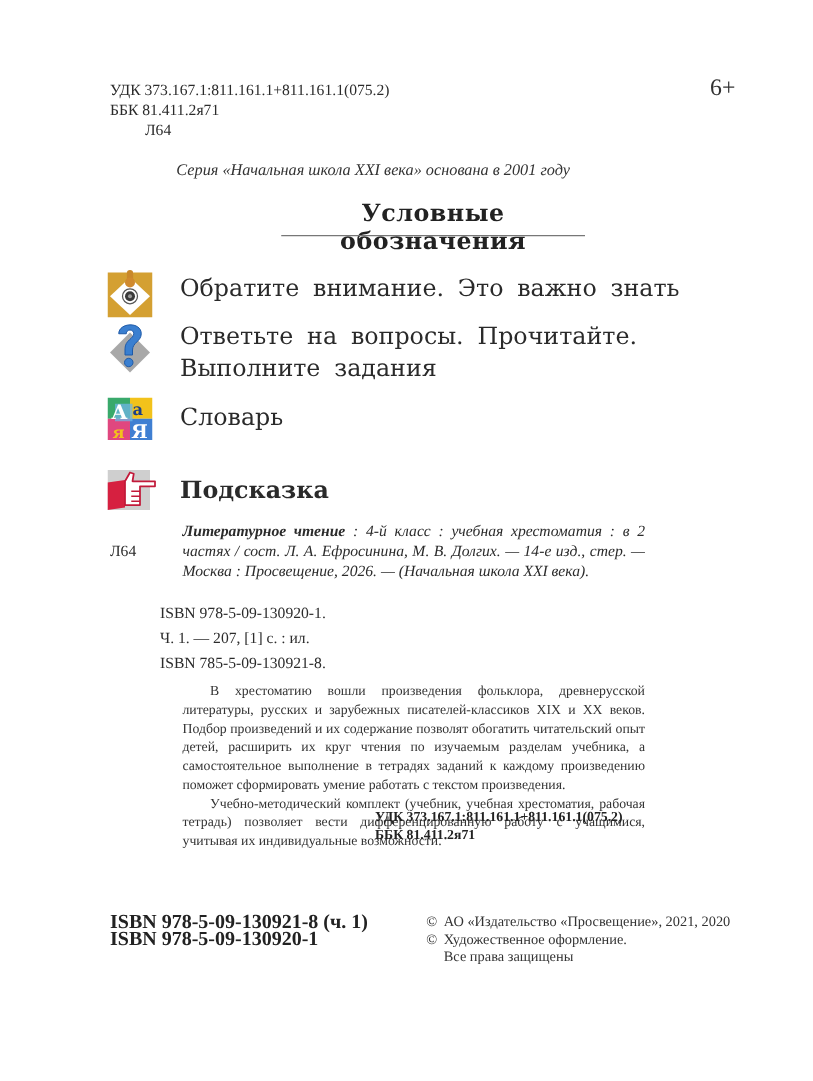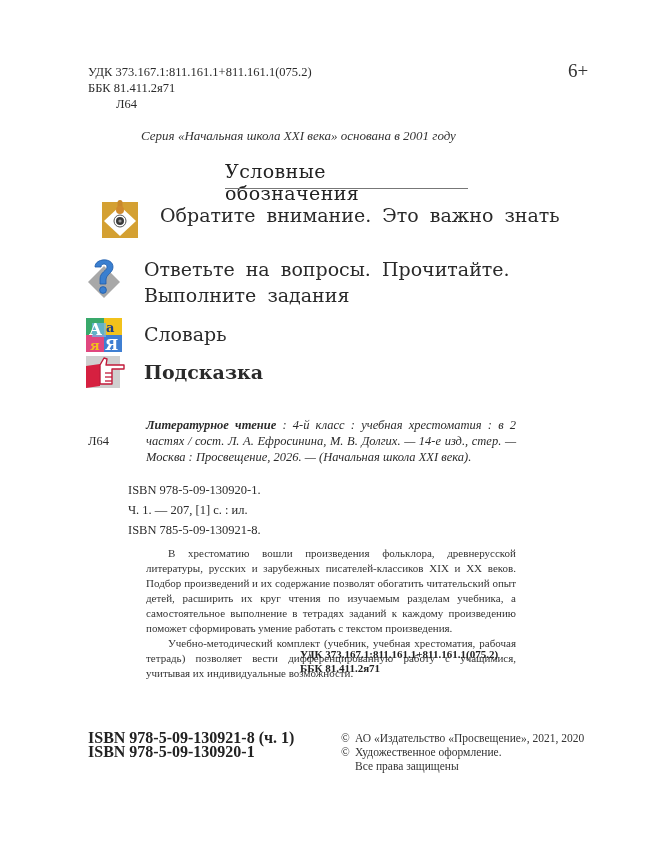--- a/index.html
+++ b/index.html
@@ -10,21 +10,21 @@
     }
     .abs { position: absolute; }
 
     
     .codes { left: 88px; top: 64px; font-size: 12.5px; line-height: 16px; color: #2b2b2b; font-family: "Liberation Serif", serif; }
     .codes .l64 { padding-left: 28px; }
     .age { left: 568px; top: 60px; font-size: 19px; font-family: "Liberation Serif", serif; color: #333; }
 
     .series { left: 0; width: 577px; top: 128px; text-align: center; font-style: italic; font-size: 13px; color: #333; font-family: "Liberation Serif", serif; padding-left: 20px; box-sizing: border-box; }
 
-    .legend-title { left: 225px; top: 160px; width: 243px; text-align: left; font-weight: normal; font-size: 19px; letter-spacing: 0.4px; word-spacing: 6px; color: #222; font-family: "DejaVu Serif", serif; }
+    .legend-title { left: 225px; top: 160px; width: 243px; text-align: center; font-weight: bold; font-size: 19px; letter-spacing: 0.4px; word-spacing: 6px; color: #222; font-family: "DejaVu Serif", serif; }
     .legend-rule { left: 225px; top: 188px; width: 243px; height: 1px; background: #777; }
 
     .legend-item { left: 86px; display: flex; align-items: flex-start; }
     .legend-item .icon { width: 36px; height: 36px; flex: 0 0 36px; }
     .legend-item .text { position: absolute; left: 58px; font-size: 19px; line-height: 26px; color: #2a2a2a; word-spacing: 5px; font-family: "DejaVu Serif", serif; white-space: nowrap; }
 
     
     .cat { left: 146px; width: 370px; font-size: 12.5px; line-height: 16px; color: #2b2b2b; font-family: "Liberation Serif", serif; font-style: italic; }
     .cat-main { top: 417px; text-align: justify; }
     .cat-main b { font-weight: bold; }
@@ -50,21 +50,21 @@
   <div>ББК 81.411.2я71</div>
   <div class="l64">Л64</div>
 </div>
 <div class="abs age">6+</div>
 
 <div class="abs series">Серия «Начальная школа XXI века» основана в 2001 году</div>
 
 <div class="abs legend-title">Условные обозначения</div>
 <div class="abs legend-rule"></div>
 
-<div class="abs legend-item" style="top:200px;margin-left:16px;">
+<div class="abs legend-item" style="top:216px;">
   <span class="icon">
     <svg width="36" height="38" viewBox="0 0 36 38">
       <rect x="0" y="2" width="36" height="36" fill="#d4a032"></rect>
       <polygon points="18,6 34,21 18,36 2,21" fill="#ffffff"></polygon>
       <rect x="15.5" y="0" width="5" height="11" rx="2.5" fill="#c9882a"></rect>
       <circle cx="18" cy="10" r="4" fill="#d08a2e"></circle>
       <circle cx="18" cy="21" r="6" fill="none" stroke="#555" stroke-width="1"></circle>
       <circle cx="18" cy="21" r="4" fill="#3a3a3a"></circle>
       <circle cx="18" cy="21" r="1.6" fill="#9a9a9a"></circle>
     </svg>
@@ -94,21 +94,21 @@
       <rect x="6" y="5" width="14" height="14" fill="#6fb6e6" opacity="0.75"></rect>
       <text x="3" y="17" font-family="DejaVu Serif, serif" font-size="16" fill="#ffffff" font-weight="bold">А</text>
       <text x="20" y="14" font-family="DejaVu Serif, serif" font-size="13" fill="#1b3e8a" font-weight="bold">а</text>
       <text x="4" y="32" font-family="DejaVu Serif, serif" font-size="13" fill="#f2c21b" font-weight="bold">я</text>
       <text x="19" y="32" font-family="DejaVu Serif, serif" font-size="15" fill="#ffffff" font-weight="bold">Я</text>
     </svg>
   </span>
   <span class="text" style="top:3px;">Словарь</span>
 </div>
 
-<div class="abs legend-item" style="top:356px;font-weight:bold;">
+<div class="abs legend-item" style="top:376px;font-weight:bold;">
   <span class="icon">
     <svg width="40" height="32" viewBox="0 0 40 32">
       <rect x="0" y="0" width="34" height="32" fill="#cfcfcf"></rect>
       <polygon points="0,10 14,8 14,30 0,32" fill="#d62040"></polygon>
       <path d="M14 9 L18 2 L21 3 L20 9 L38 9 L38 13 L26 13 L26 28 L14 28 Z" fill="#ffffff" stroke="#c21a3a" stroke-width="1.4" stroke-linejoin="round"></path>
       <line x1="19" y1="17" x2="26" y2="17" stroke="#c21a3a" stroke-width="1.3"></line>
       <line x1="19" y1="21" x2="26" y2="21" stroke="#c21a3a" stroke-width="1.3"></line>
       <line x1="19" y1="25" x2="26" y2="25" stroke="#c21a3a" stroke-width="1.3"></line>
     </svg>
   </span>

